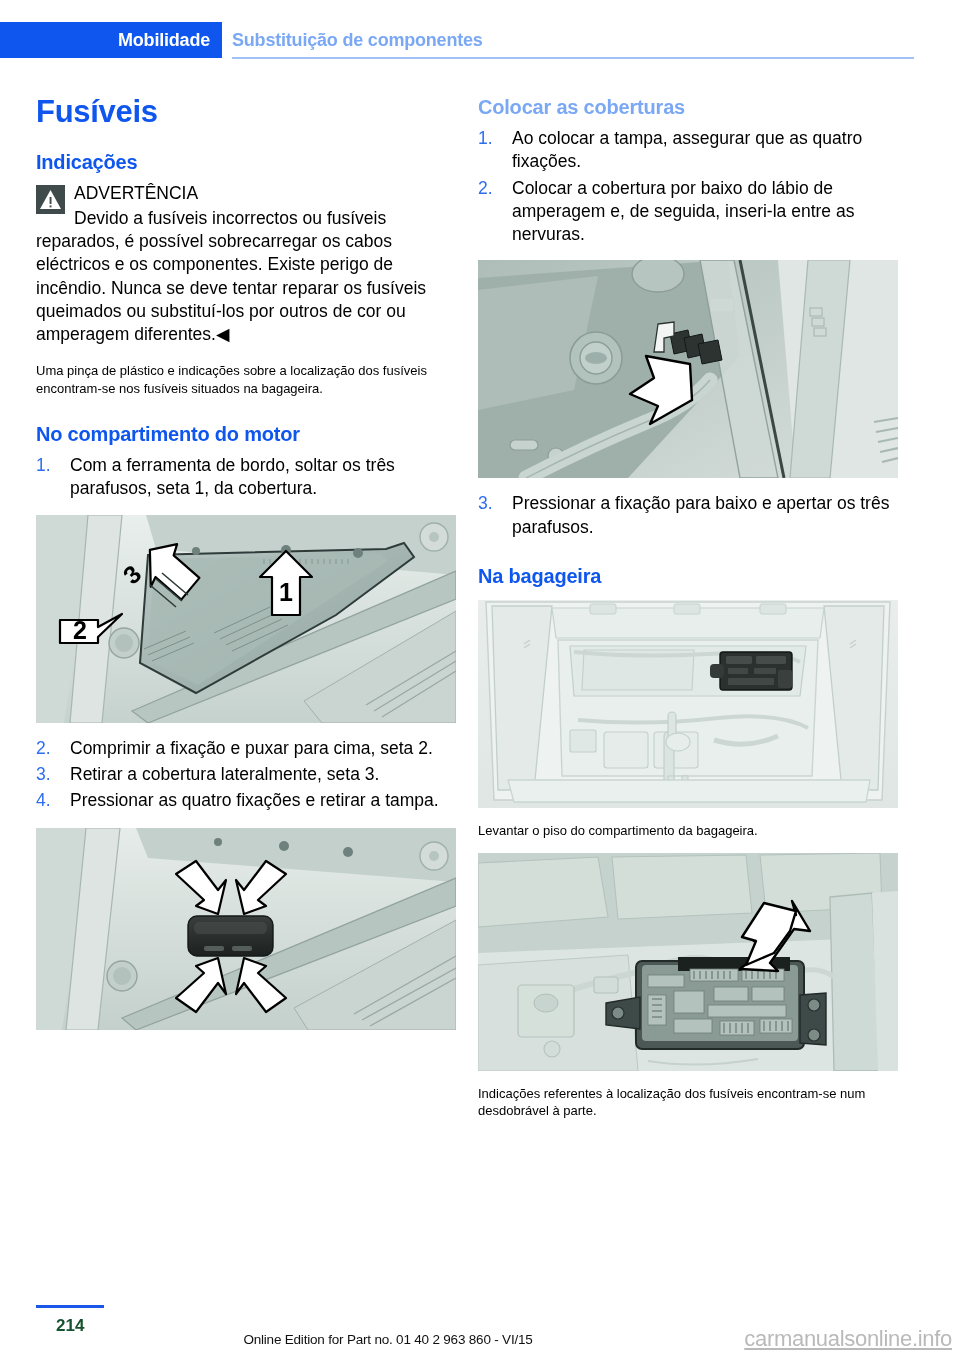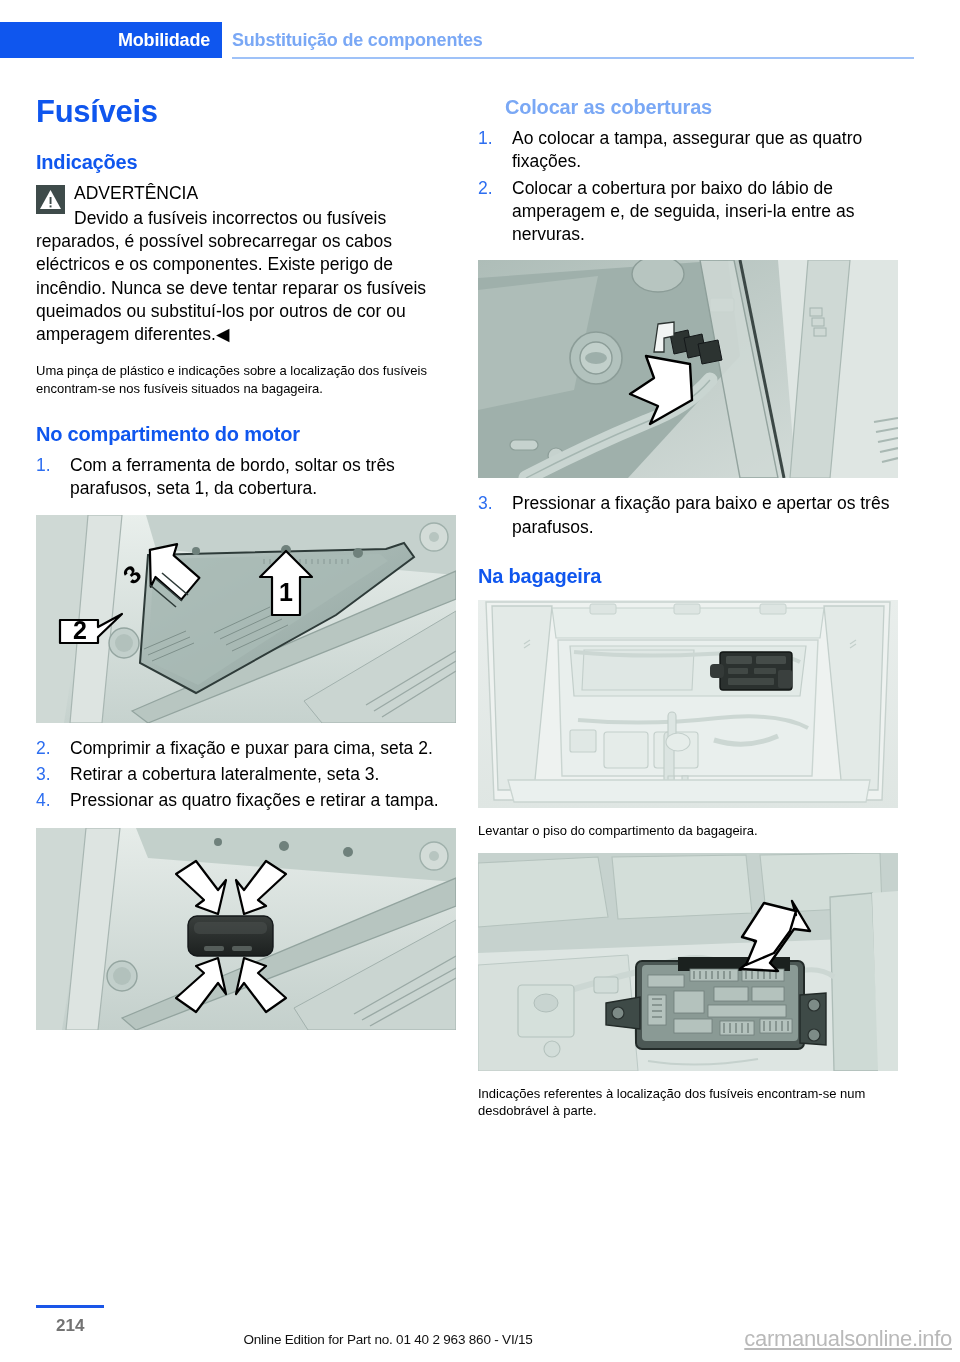--- a/index.html
+++ b/index.html
@@ -85,21 +85,20 @@
   }
   h2.heading {
     margin: 0 0 8px 0;
     font-size: 20px;
     font-weight: bold;
     color: #0f56ee;
     letter-spacing: -0.2px;
   }
   h2.heading.light {
     color: #7aa8f5;
-    margin-left: 27px;
   }
   h2.heading.spaced {
     margin-top: 26px;
   }
 
   p.body {
     margin: 0 0 12px 0;
     font-size: 13px;
     line-height: 1.33;
     color: #000;
@@ -183,21 +182,21 @@
     width: 68px;
     height: 3px;
     background: #1a56e8;
   }
   .foot-page {
     position: absolute;
     left: 56px;
     top: 1316px;
     font-size: 17px;
     font-weight: bold;
-    color: #737373;
+    color: #14532d;
   }
   .foot-center {
     position: absolute;
     left: 0;
     top: 1332px;
     width: 776px;
     text-align: center;
     font-size: 13.5px;
     color: #111;
     letter-spacing: -0.2px;

